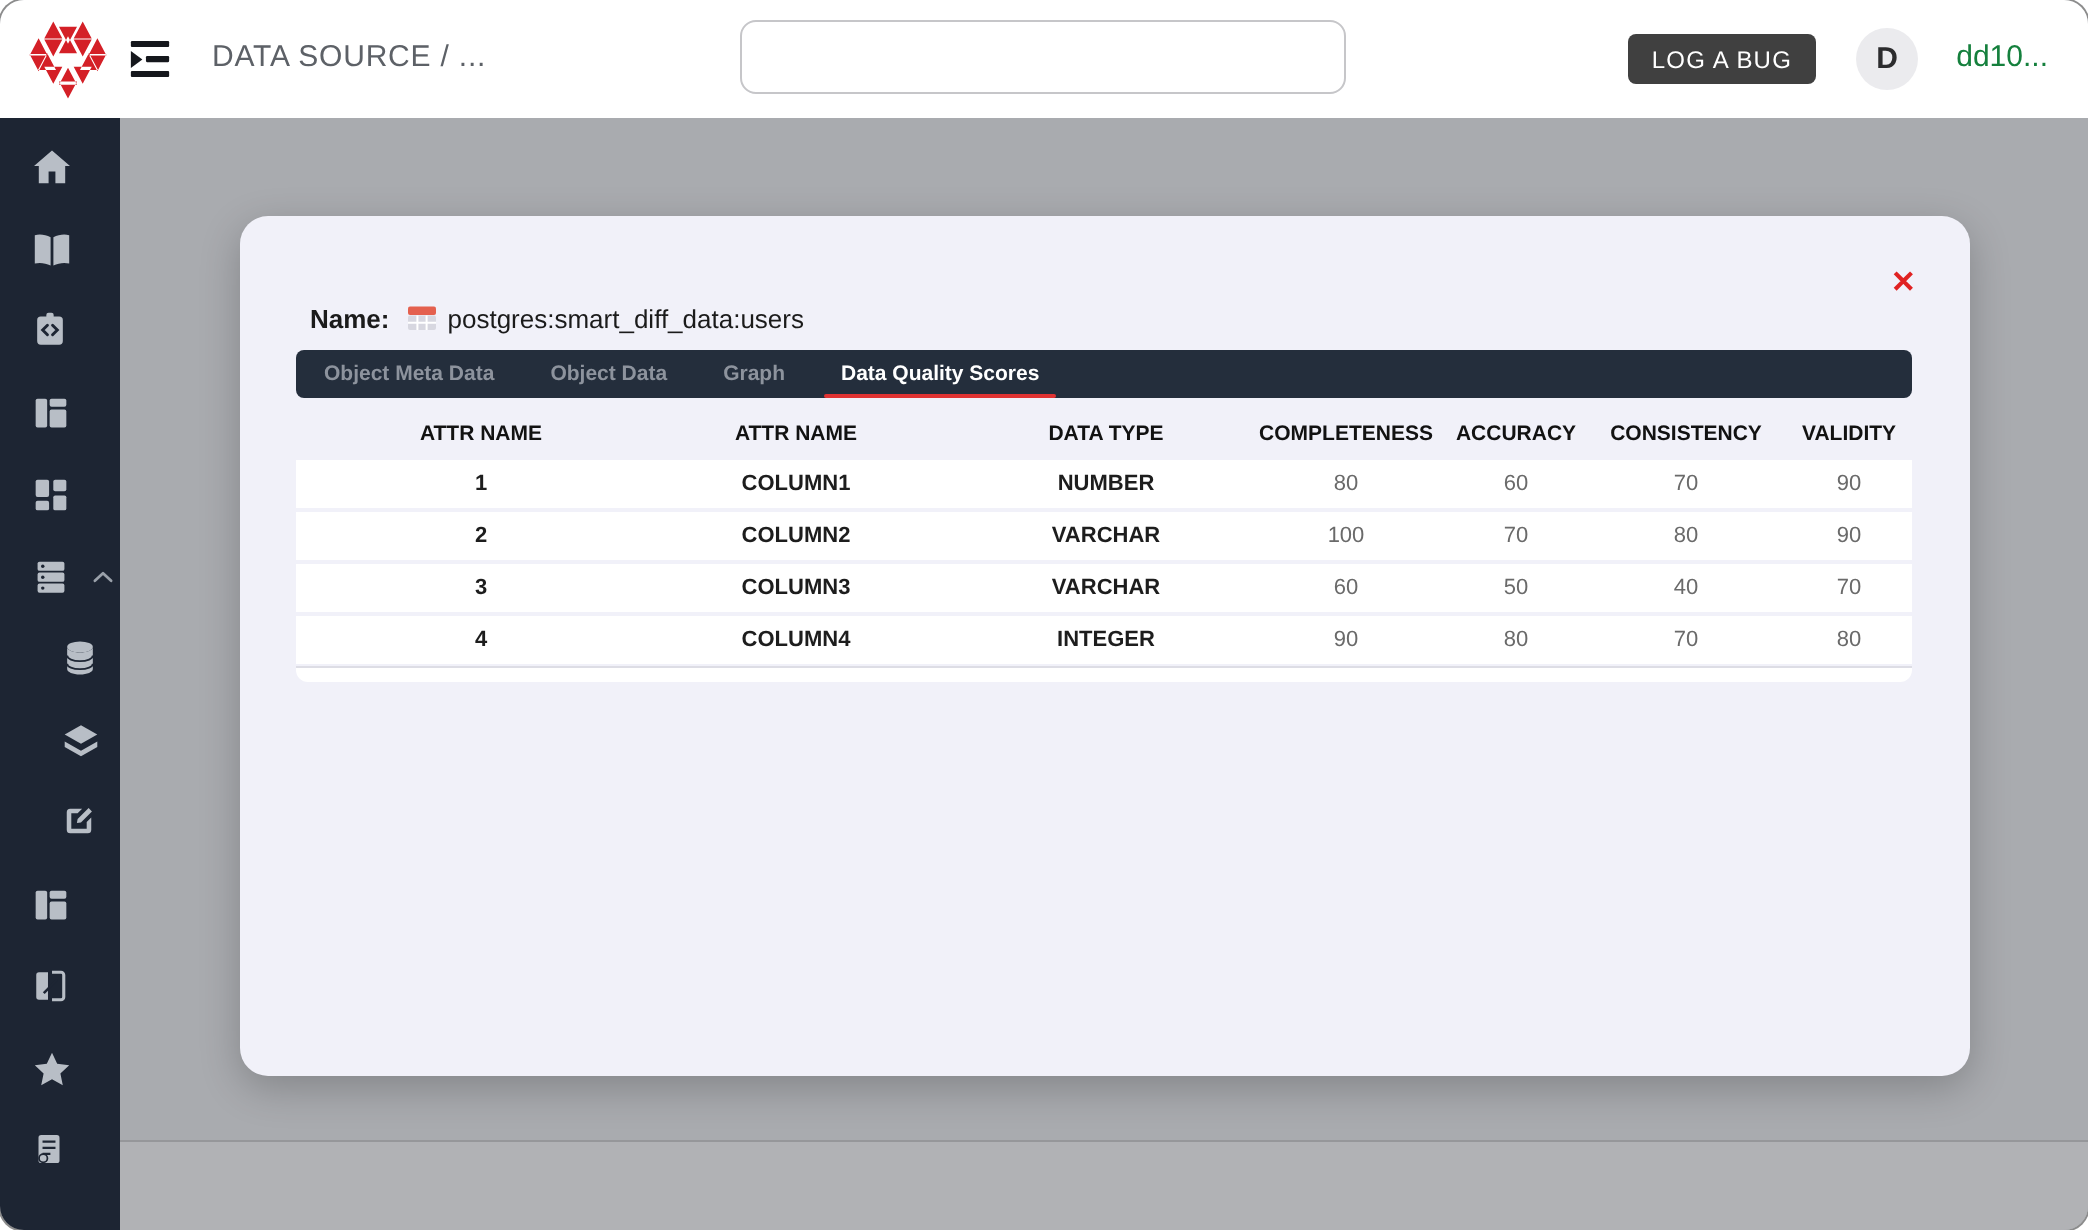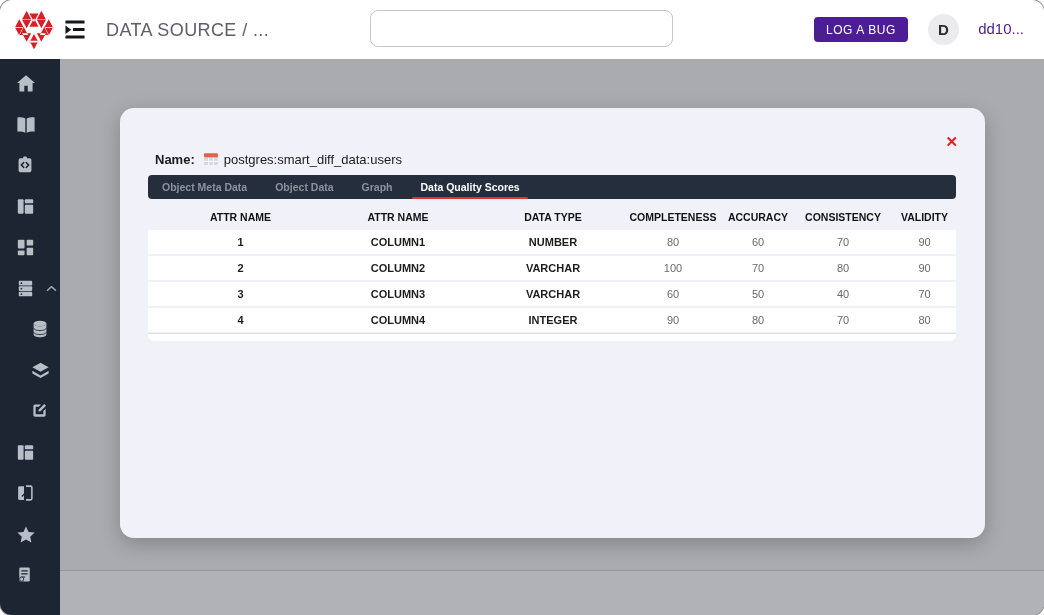--- a/index.html
+++ b/index.html
@@ -6,30 +6,30 @@
   *{box-sizing:border-box;}
   .window{
     position:relative;width:1044px;height:615px;border-radius:12px;overflow:hidden;
     background:#a9abaf;font-family:"Liberation Sans",sans-serif;
     box-shadow:0 0 0 1px rgba(0,0,0,.45);
   }
   
   .topbar{position:absolute;top:0;left:0;right:0;height:59px;background:#fff;z-index:3;}
   .logo{position:absolute;left:13px;top:9px;width:42px;height:42px;cursor:pointer;}
   .menu-fold{position:absolute;left:60px;top:16px;width:30px;height:27px;cursor:pointer;}
-  .breadcrumb{position:absolute;left:106px;top:20px;font-size:18px;color:#5d6167;letter-spacing:.4px;}
+  .breadcrumb{position:absolute;left:106px;top:20px;font-size:15px;color:#5d6167;letter-spacing:.4px;}
   .search{position:absolute;left:370px;top:10px;width:303px;height:37px;border:1px solid #c6c6c9;
     border-radius:8px;background:#fff;outline:none;font-size:14px;padding:0 12px;color:#333;}
-  .logbug{position:absolute;right:136px;top:17px;height:25px;padding:0 12px;background:#4c1d95;
+  .logbug{position:absolute;right:136px;top:17px;height:25px;padding:0 12px;background:#404040;
     color:#fff;border:none;border-radius:4px;font-size:12px;letter-spacing:.6px;cursor:pointer;
     font-family:"Liberation Sans",sans-serif;}
   .avatar{position:absolute;right:85px;top:14px;width:31px;height:31px;border-radius:50%;
     background:#ebebee;color:#2c2c2e;font-size:15px;font-weight:700;display:flex;
     align-items:center;justify-content:center;cursor:pointer;}
-  .username{position:absolute;right:20px;top:20px;font-size:15px;color:#4c1d95;cursor:pointer;}
+  .username{position:absolute;right:20px;top:20px;font-size:15px;color:#15803d;cursor:pointer;}
   
   .sidebar{position:absolute;left:0;top:59px;bottom:0;width:60px;background:#1d2533;z-index:2;padding-top:4px;}
   .side-row{height:41px;display:flex;align-items:center;padding-left:14px;cursor:pointer;}
   .side-row.indent{padding-left:29px;}
   .side-icon{width:24px;height:24px;display:block;}
   .side-icon svg{display:block;}
   .chev{width:16px;height:16px;margin-left:6px;display:block;}
   
   .main{position:absolute;left:60px;top:59px;right:0;bottom:0;background:#a9abaf;}
   .main-lower{position:absolute;left:0;right:0;top:512px;bottom:0;background:#b1b2b5;}

